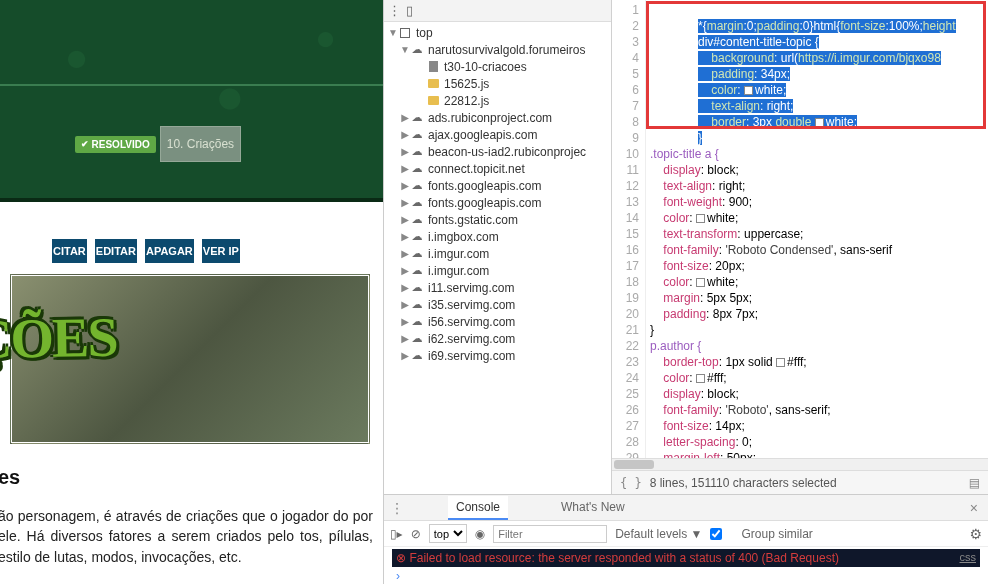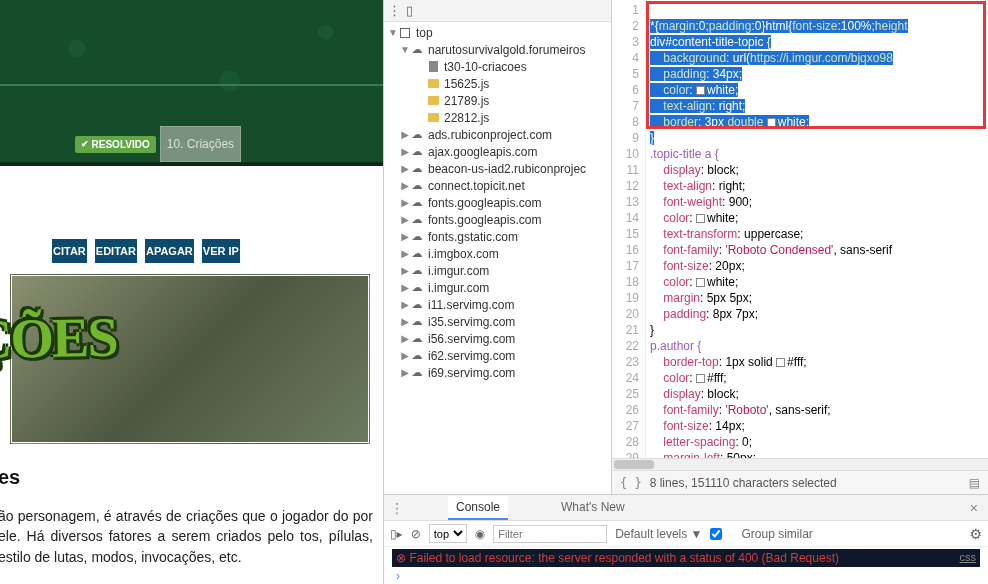--- a/index.html
+++ b/index.html
@@ -1,18 +1,18 @@
 <!DOCTYPE html>
 <html><head>
 <meta charset="utf-8">
 <style>
 * { margin: 0; padding: 0; box-sizing: border-box; font-family: Arial, sans-serif; }
 body { width: 988px; height: 584px; overflow: hidden; display: flex; background: #fff; }
 .left-panel { width: 383px; height: 584px; background: #fff; position: relative; overflow: hidden; }
-.green-header { height: 166px; background: #154c2a; background-image: radial-gradient(circle at 20% 30%, #1a5730 8px, transparent 9px), radial-gradient(circle at 60% 50%, #1a5730 10px, transparent 11px), radial-gradient(circle at 85% 20%, #1a5730 7px, transparent 8px); position: relative; border-bottom: 4px solid #0a2a15; }
+.green-header { height: 202px; background: #154c2a; background-image: radial-gradient(circle at 20% 30%, #1a5730 8px, transparent 9px), radial-gradient(circle at 60% 50%, #1a5730 10px, transparent 11px), radial-gradient(circle at 85% 20%, #1a5730 7px, transparent 8px); position: relative; border-bottom: 4px solid #0a2a15; }
 .green-header::before { content:''; position:absolute; left:0; right:0; top:84px; height:2px; background:#3a7d50; }
 .badge-area { position:absolute; top:126px; left:75px; display:flex; align-items:center; gap:4px; }
 .resolvido { background:#5fa845; color:#fff; font-size:10px; font-weight:bold; padding:3px 6px; border-radius:2px; display:inline-flex; align-items:center; gap:3px; }
 .resolvido::before { content:'✔'; font-size:9px; }
 .criacoes-tag { background:#7a9080; color:#d8e0d0; font-size:12px; padding:10px 6px; border:1px solid #95a898; }
 .button-row { position:absolute; top:239px; left:52px; display:flex; gap:8px; }
 .btn { background:#0c4a6e; color:#fff; font-size:11px; font-weight:bold; padding:6px 1px; border:none; cursor:pointer; }
 .image-box { position:absolute; top:273px; left:9px; width:362px; height:172px; background:linear-gradient(135deg,#8a9070 0%,#4d5641 50%,#6b7a5e 100%); border:3px double #fff; overflow:hidden; filter:blur(0.3px); }
 .acoes-text { position:absolute; top:306px; left:-28px; font-family:'Comic Sans MS',cursive; font-size:56px; font-weight:900; color:#74b52e; text-shadow:-3px 0 #1a3808,3px 0 #1a3808,0 -3px #1a3808,0 3px #1a3808,-3px -3px #1a3808,3px 3px #1a3808; letter-spacing:-2px; transform:rotate(-1deg); }
 .article { position:absolute; top:463px; left:-2px; width:375px; font-size:14px; color:#222; line-height:1.45; }
@@ -30,24 +30,24 @@
 .ic-top { width:10px;height:10px;border:1px solid #666; }
 .ic-cloud { color:#6a6a6a; font-size:11px; }
 .ic-folder { width:11px;height:9px;background:#e8be4f;border-radius:1px; }
 .ic-file { width:9px;height:11px;background:#888; }
 .ic-css { width:9px;height:11px;background:#7464d4; }
 .code-panel { flex:1; background:#fff; display:flex; flex-direction:column; font-family:Consolas,Menlo,monospace; font-size:12px; overflow:hidden; position:relative; }
 .code-body { flex:1; display:flex; overflow:hidden; }
 .gutter { width:34px; background:#fff; border-right:1px solid #eee; text-align:right; color:#aaa; padding:2px 6px 0 0; line-height:16px; }
 .code-lines { flex:1; padding:2px 0 0 4px; line-height:16px; white-space:pre; overflow:hidden; }
 .hl-box { position:absolute; left:34px; right:2px; top:1px; height:128px; border:3px solid #e33838; pointer-events:none; }
-.sel { background:#1f6fd4; color:#fff; }
+.sel { background:#1f6fd4; color:#fff;margin-left:48px; }
 .sel .c-grn, .sel .c-org { color:#cfe6b6; }
 .c-prop { color:#c73a71; }
-.c-str { color:#be185d;margin-top:18px; }
+.c-str { color:#404040;margin-top:18px; }
 .c-grn { color:#5aa64e; }
 .c-sel { color:#9b5dbf; }
 .c-org { color:#d99022; }
 .wsq { display:inline-block; width:9px; height:9px; background:#fff; border:1px solid #888; vertical-align:middle; margin-right:2px; }
 .code-status { height:24px; border-top:1px solid #ddd; background:#f6f6f6; display:flex; align-items:center; padding:0 8px; color:#555; font-family:Arial; font-size:12px; gap:8px; }
 .code-status .brace { font-family:Consolas,monospace; color:#888; }
 .hscroll { height:12px; background:#f0f0f0; border-top:1px solid #ddd; position:relative; }
 .hscroll-thumb { position:absolute; left:2px; top:1px; height:9px; width:60px; background:#c5c5c5; border-radius:3px; }
 .dev-bottom { height:90px; border-top:1px solid #ccc; background:#fff; display:flex; flex-direction:column; font-size:12px; }
 .console-tabs { height:26px; border-bottom:1px solid #ddd; display:flex; align-items:center; padding:0 6px; gap:4px; background:#f3f3f3; }
@@ -114,26 +114,20 @@
             <span class="icon-square">
               <span class="ic-file"></span>
             </span>
             <span>t30-10-criacoes</span>
           </div>
         <div class="tree-item" style="padding-left:42px">
             <span class="icon-square">
               <span class="ic-folder"></span>
             </span>
             <span>15625.js</span>
-          </div>
-        <div class="tree-item" style="padding-left:42px">
-            <span class="icon-square">
-              <span class="ic-folder"></span>
-            </span>
-            <span>21789.js</span>
           </div>
         <div class="tree-item" style="padding-left:42px">
             <span class="icon-square">
               <span class="ic-folder"></span>
             </span>
             <span>22812.js</span>
           </div>
         <div class="tree-item" style="padding-left:16px">
             <span class="arrow">▶</span>
             <span class="icon-square ic-cloud">☁</span>

